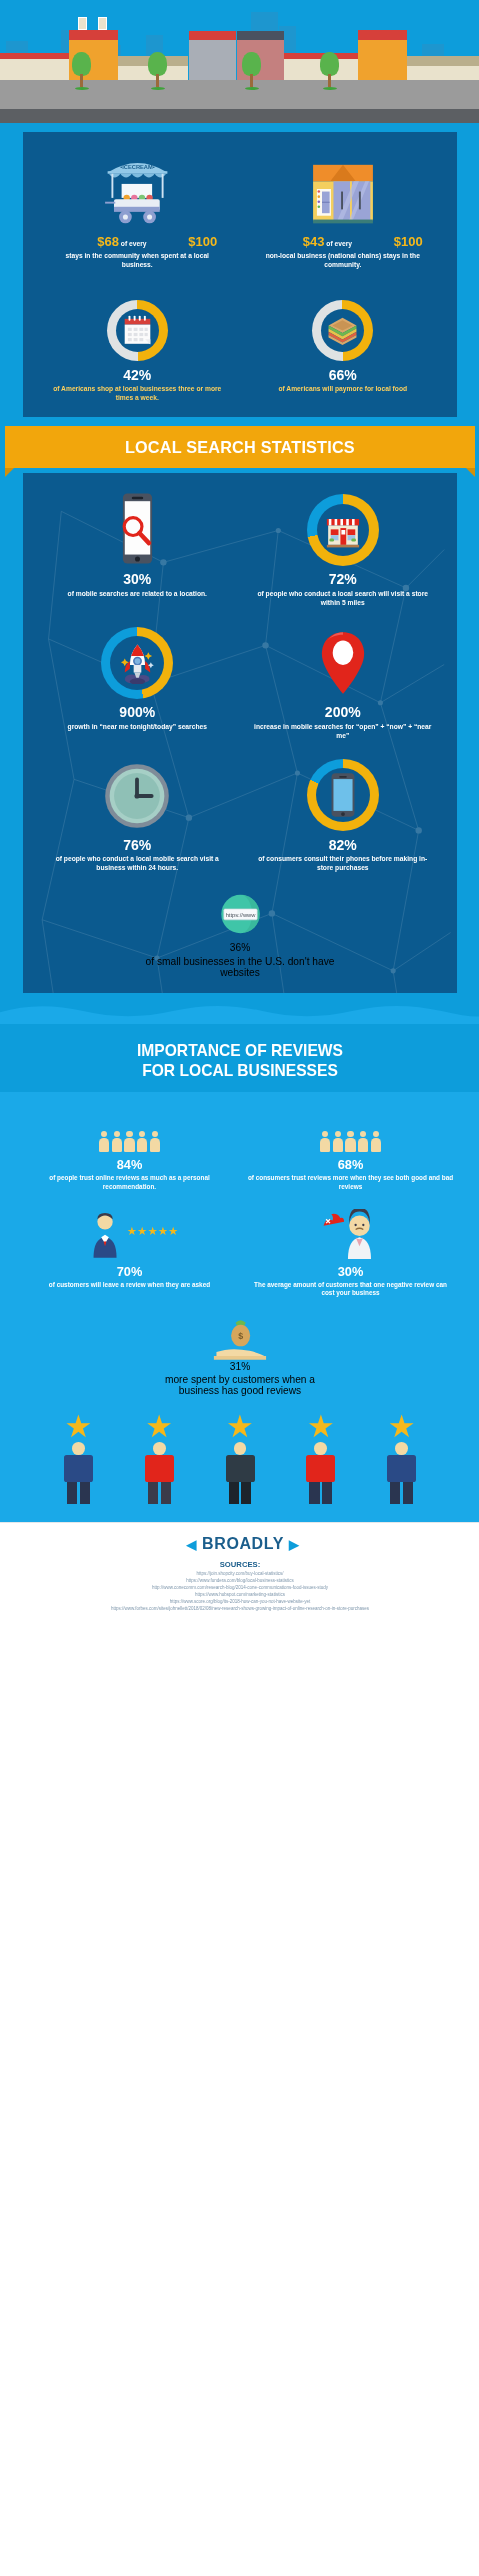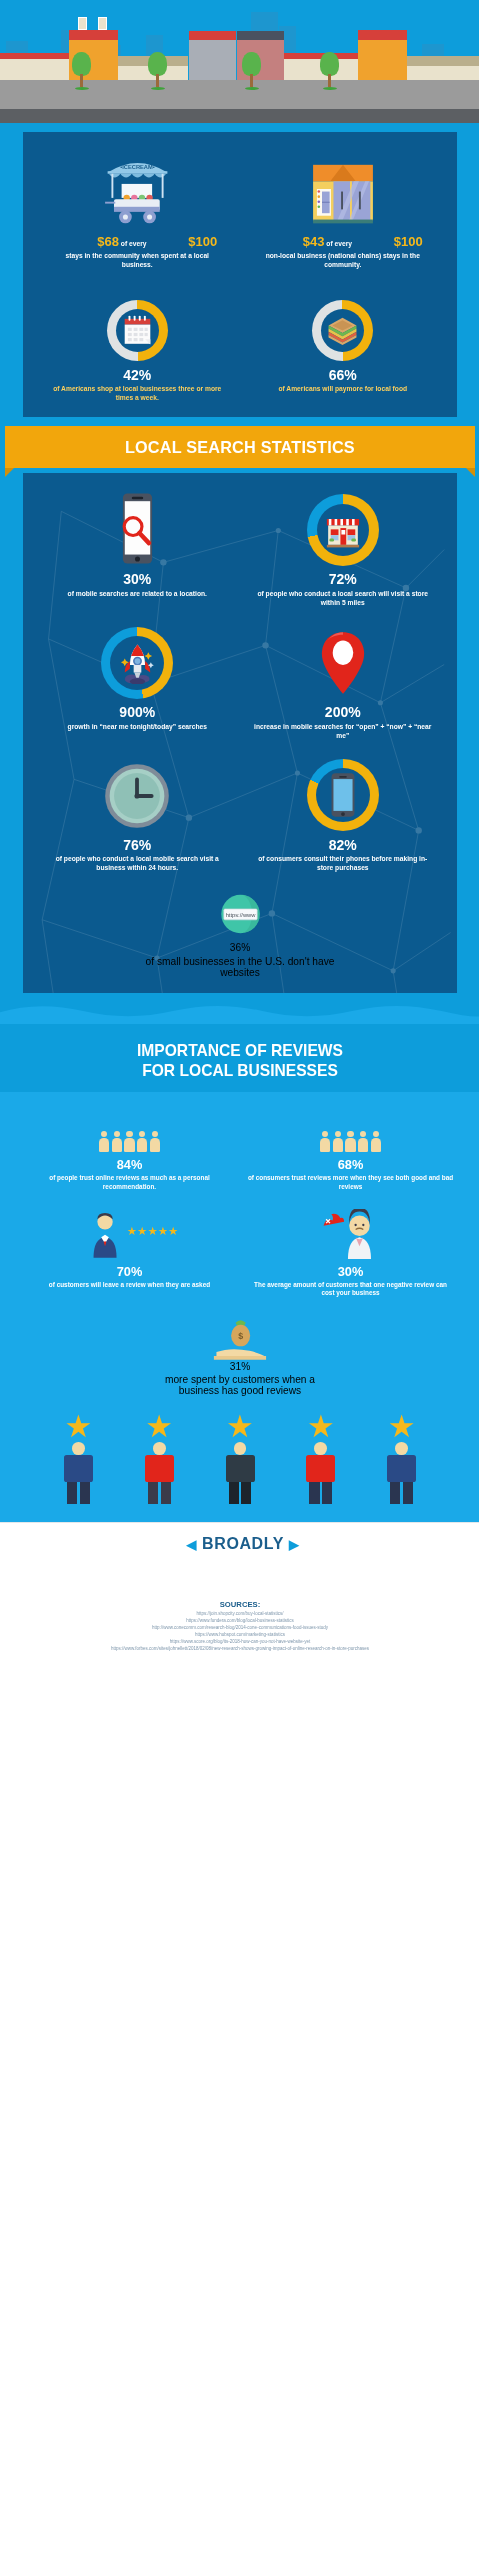--- a/index.html
+++ b/index.html
@@ -130,21 +130,21 @@
   .sp-head { width: 12.8px; height: 12.8px; border-radius: 50%; background: #f3d9a4; margin: 0 auto; }
   .sp-torso { height: 27px; border-radius: 2.6px; }
   .sp-legs { display:flex; justify-content:center; gap:2.6px; }
   .sp-legs div { width: 10.2px; height: 22px; }
 
   
   .brandbar { background: #ffffff; padding: 11.5px 0 6.4px; text-align:center; }
   .brand { color: #1b5e8c; font-size: 16px; font-weight: bold; letter-spacing: 0.6px; padding-left: 6px; }
   .brand .chev { color: #0d9ddb; font-size: 12.8px; margin: 0 5.1px; }
   .sources { background:#fff; text-align:center; padding: 1.3px 0 15.3px; }
-  .sources h3 { color:#1b5e8c; font-size: 7.7px; font-weight: bold; margin-bottom: 1.9px; margin-top: 40px; }
+  .sources h3 { color:#1b5e8c; font-size: 7.7px; font-weight: bold; margin-bottom: 1.9px; }
   .sources div { color:#7f97ac; font-size: 4.5px; line-height: 1.55; }
   .thinline { height: 1.3px; background: #e3e7ea; margin: 0 0 0 0; }
 </style>
 </head>
 <body>
 
 <div class="page">
 
 
   <div class="city">

